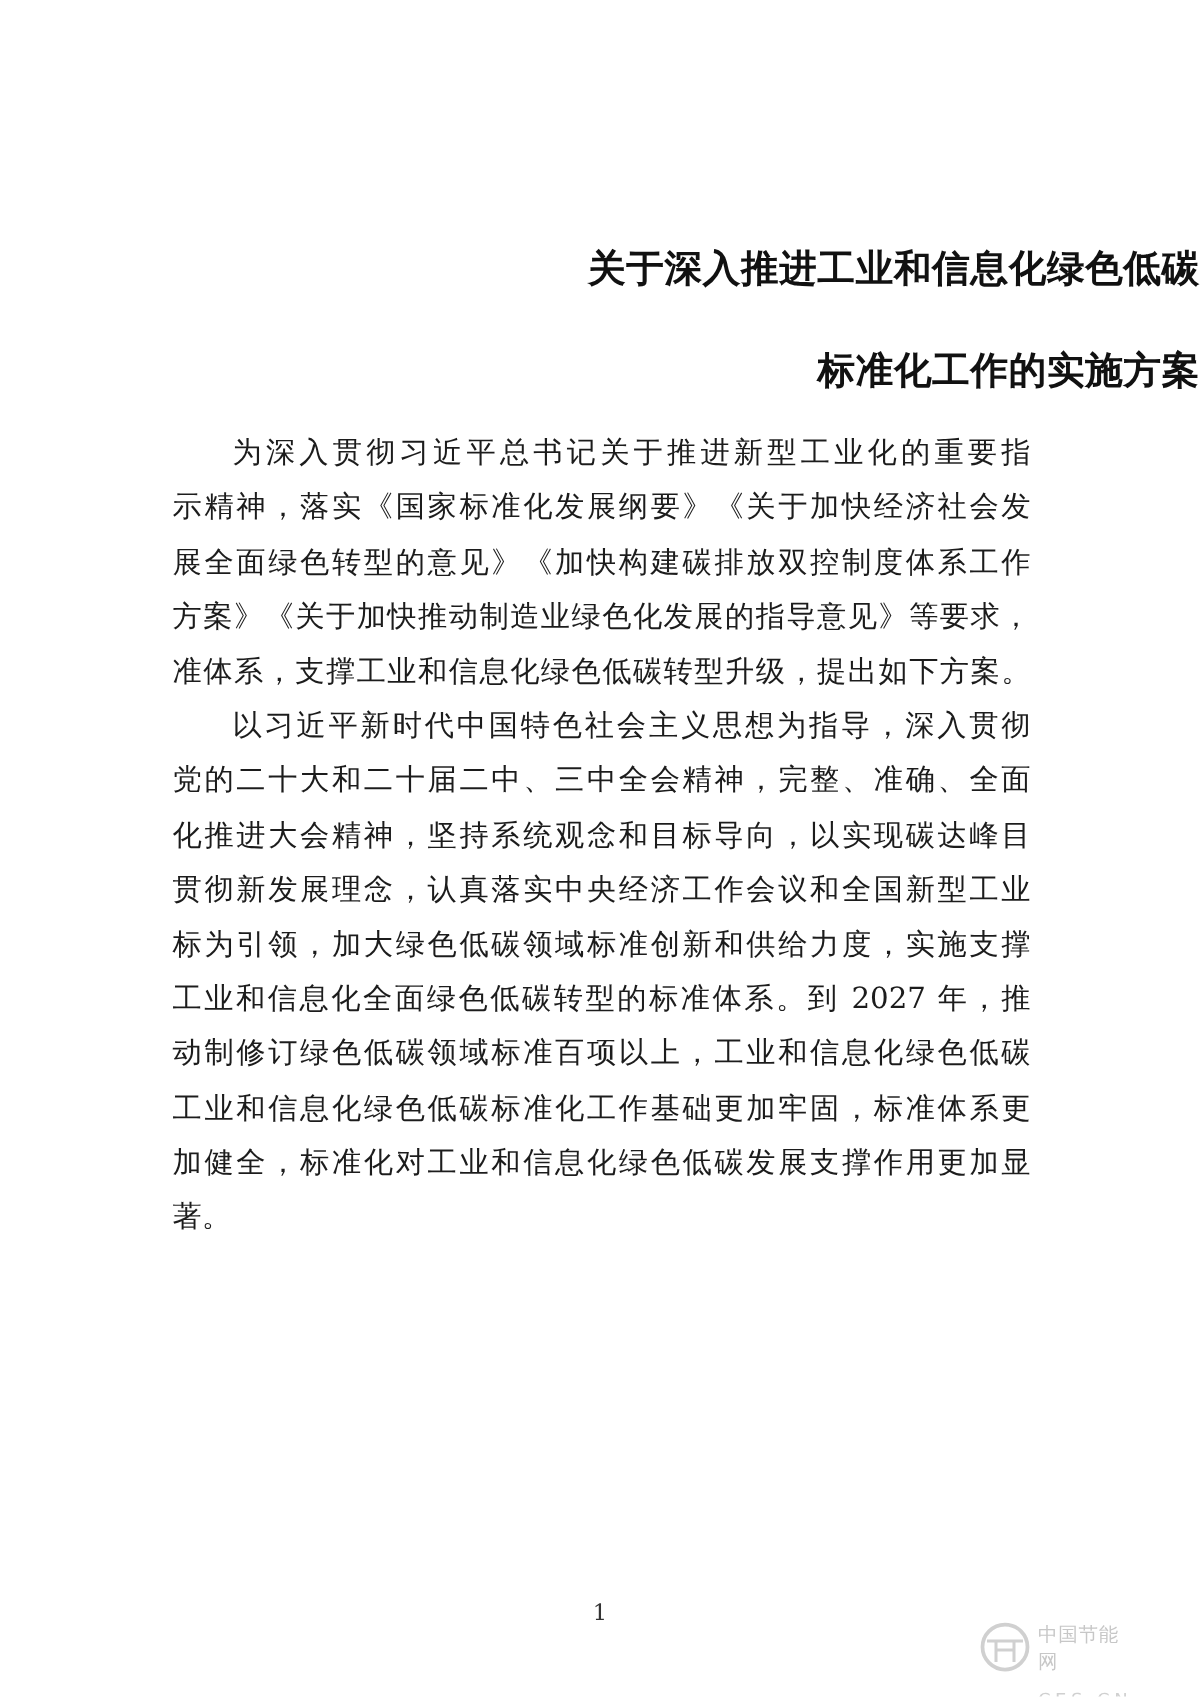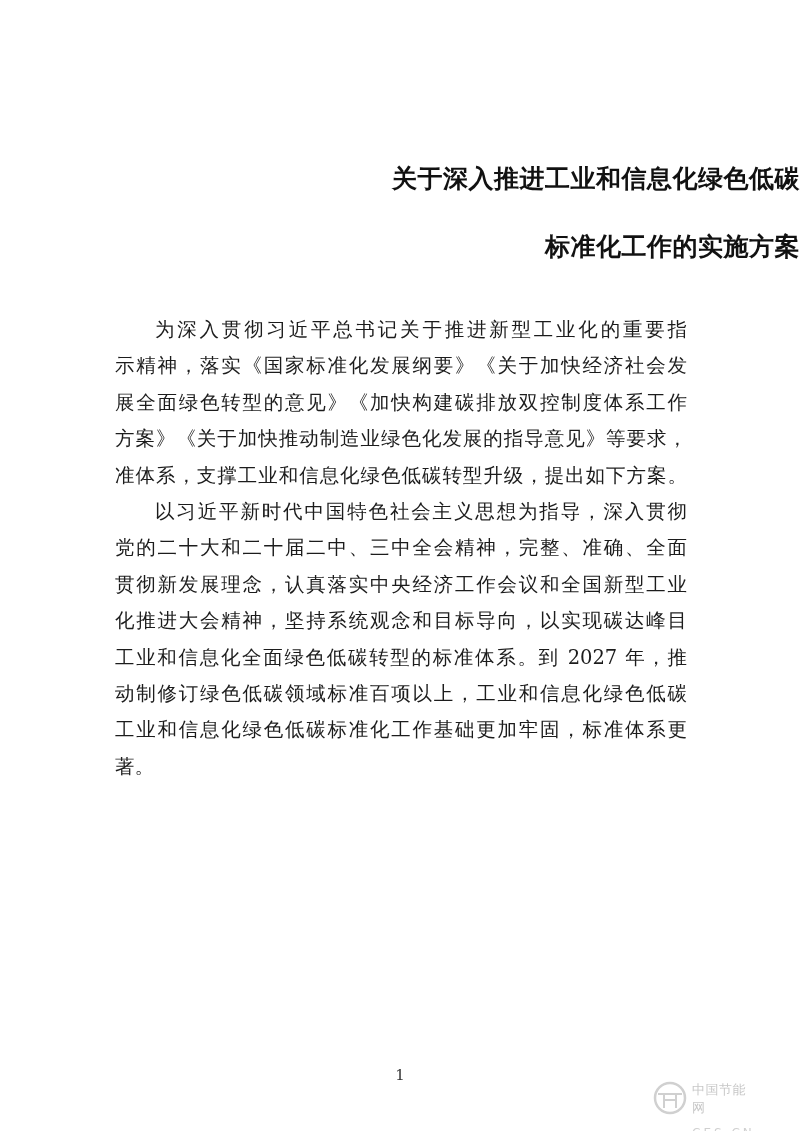--- a/index.html
+++ b/index.html
@@ -3,21 +3,21 @@
 <meta charset="utf-8">
 <style>
   html, body { margin: 0; padding: 0; background: #ffffff; }
   body { width: 800px; height: 1131px; position: relative; overflow: hidden;
          font-family: "DejaVu Serif", "Liberation Serif", serif; color: #1a1a1a; }
   .title { position: absolute; left: 0; width: 800px; text-align: right;
            font-family: "DejaVu Serif", serif; font-weight: bold; font-size: 25px;
            letter-spacing: 0.5px; color: #111; }
   .title.l1 { top: 162px; }
   .title.l2 { top: 202px; margin-top: 28px; }
-  .body { position: absolute; left: 115px; width: 572px; top: 284px; margin-top: 28px; }
+  .body { position: absolute; left: 115px; width: 572px; top: 284px; }
   .line { height: 36.4px; line-height: 36.4px; font-size: 19.5px; white-space: nowrap;
           text-align: justify; text-align-last: justify; color: #1c1c1c; }
   .line.indent { padding-left: 40px; }
   .line.last { text-align-last: left; }
   .line.heading { font-family: "DejaVu Sans", sans-serif; font-weight: bold; padding-left: 40px;
                   text-align-last: left; }
   .pagenum { position: absolute; top: 1066px; left: 0; width: 800px; text-align: center;
              font-size: 15px; color: #333; }
   .watermark { position: absolute; left: 650px; top: 1078px; width: 108px; height: 45px; opacity: 0.55; }
   .wm-logo { position: absolute; left: 2px; top: 2px; width: 36px; height: 36px; }
@@ -34,25 +34,27 @@
   <div class="title l2">标准化工作的实施方案</div>
 
   <div class="body">
     <div class="line indent">为深入贯彻习近平总书记关于推进新型工业化的重要指</div>
     <div class="line">示精神，落实《国家标准化发展纲要》《关于加快经济社会发</div>
     <div class="line">展全面绿色转型的意见》《加快构建碳排放双控制度体系工作</div>
     <div class="line">方案》《关于加快推动制造业绿色化发展的指导意见》等要求，</div>
     <div class="line">准体系，支撑工业和信息化绿色低碳转型升级，提出如下方案。</div>
     <div class="line indent">以习近平新时代中国特色社会主义思想为指导，深入贯彻</div>
     <div class="line">党的二十大和二十届二中、三中全会精神，完整、准确、全面</div>
+    <div class="line">化推进大会精神，坚持系统观念和目标导向，以实现碳达峰目</div>
     <div class="line">贯彻新发展理念，认真落实中央经济工作会议和全国新型工业</div>
-    <div class="line">化推进大会精神，坚持系统观念和目标导向，以实现碳达峰目</div>
+    <div class="line">标为引领，加大绿色低碳领域标准创新和供给力度，实施支撑</div>
     <div class="line">工业和信息化全面绿色低碳转型的标准体系。到 2027 年，推</div>
     <div class="line">动制修订绿色低碳领域标准百项以上，工业和信息化绿色低碳</div>
     <div class="line">工业和信息化绿色低碳标准化工作基础更加牢固，标准体系更</div>
+    <div class="line">加健全，标准化对工业和信息化绿色低碳发展支撑作用更加显</div>
     <div class="line last">著。</div>
   </div>
 
   <div class="pagenum">1</div>
 
   <div class="watermark">
     <svg class="wm-logo" viewBox="0 0 36 36">
       <circle cx="18" cy="18" r="15" fill="none" stroke="#aaa" stroke-width="2.5"></circle>
       <path d="M6 14 H30" stroke="#aaa" stroke-width="2"></path>
       <path d="M12 14 V28 M24 14 V28" stroke="#aaa" stroke-width="2"></path>

